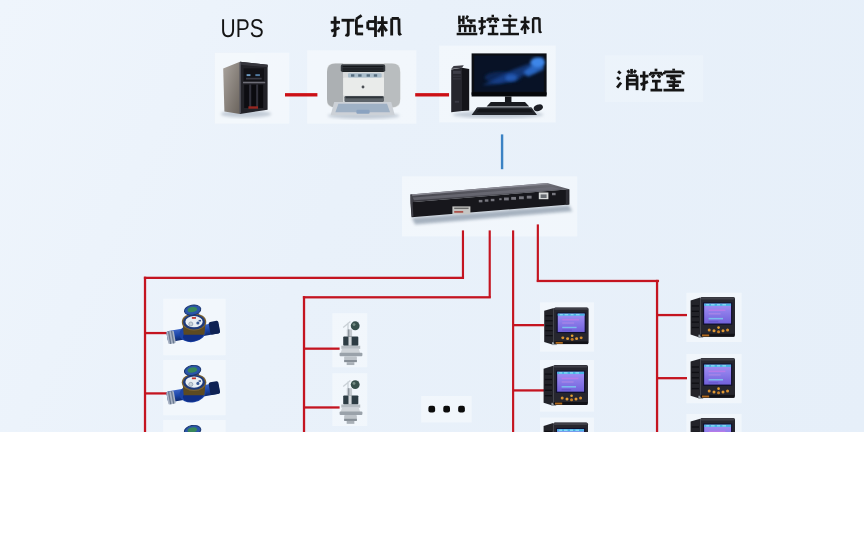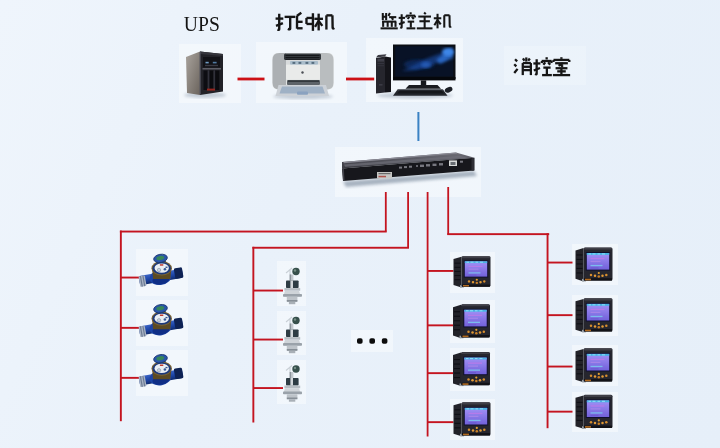--- a/index.html
+++ b/index.html
@@ -1,18 +1,18 @@
 <!DOCTYPE html>
 <html><head>
 <meta charset="utf-8">
 <style>
 html,body{margin:0;padding:0;}
-#stage{position:relative;width:720px;height:448px;overflow:hidden;
+#stage{position:relative;width:720px;height:360px;overflow:hidden;
 background:linear-gradient(115deg,#eff5fc 0%,#e9f1fa 40%,#e6eff9 100%);
-font-family:Liberation Serif, serif;}
+font-family:Liberation Sans, sans-serif;}
 svg{position:absolute;left:0;top:0;}
 .zi{stroke:#161616;stroke-width:11;fill:none;stroke-linecap:butt;}
 </style>
 </head>
 <body>
 <div id="stage">
 <svg width="720" height="448" viewBox="0 0 720 448">
 <defs>
 <linearGradient id="scr" x1="0" y1="0" x2="0" y2="1">
  <stop offset="0" stop-color="#a391f6"></stop>

